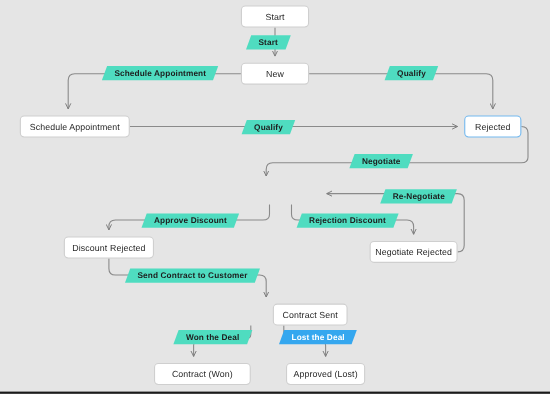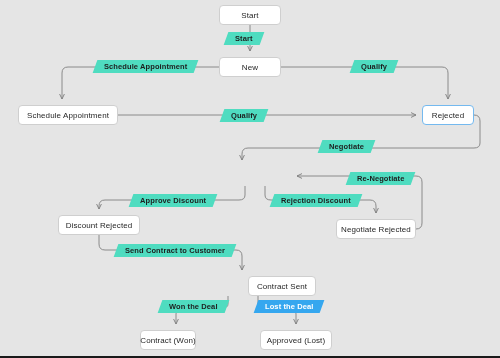--- a/index.html
+++ b/index.html
@@ -127,21 +127,21 @@
   </div>
   <div class="node" style="left: 58px; top: 215px; width: 82px; height: 20px;">
     <span>Discount Rejected</span>
   </div>
   <div class="node" style="left: 336px; top: 219px; width: 80px; height: 20px;">
     <span>Negotiate Rejected</span>
   </div>
   <div class="node" style="left: 208px; top: 276px; width: 68px; height: 20px; margin-left: 40px;">
     <span>Contract Sent</span>
   </div>
-  <div class="node" style="left: 140px; top: 330px; width: 56px; height: 20px;">
+  <div class="node" style="left: 140px; top: 330px; width: 88px; height: 20px;">
     <span>Contract (Won)</span>
   </div>
   <div class="node" style="left: 260px; top: 330px; width: 72px; height: 20px;">
     <span>Approved (Lost)</span>
   </div>
 
   <div class="label teal" style="left: 226px; top: 32px;">
     <span>Start</span>
   </div>
   <div class="label teal" style="left: 95px; top: 60px;">

